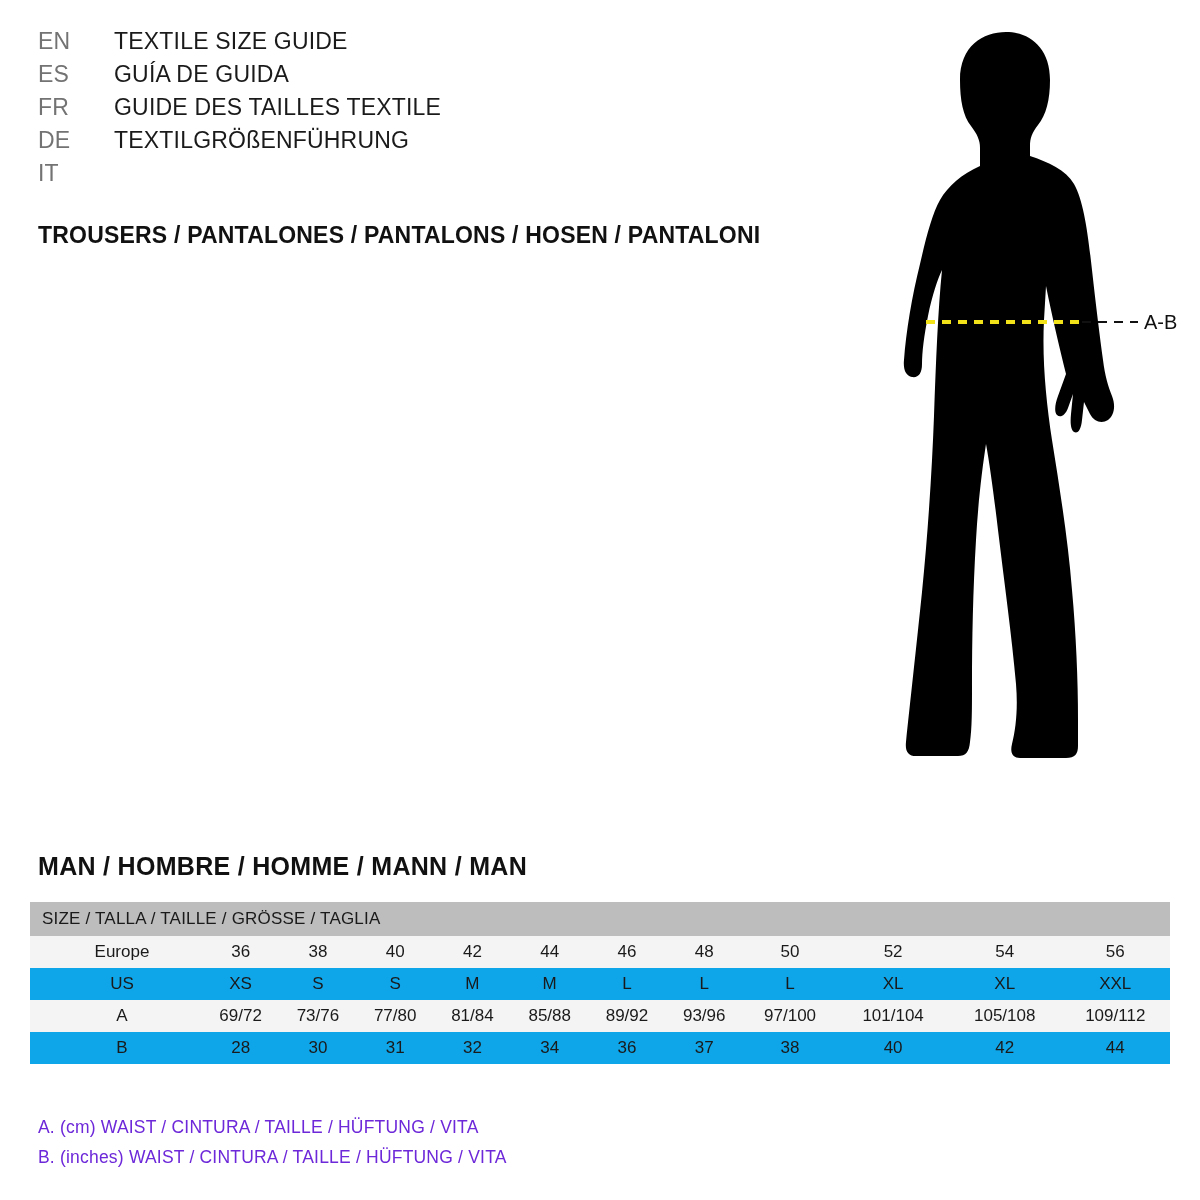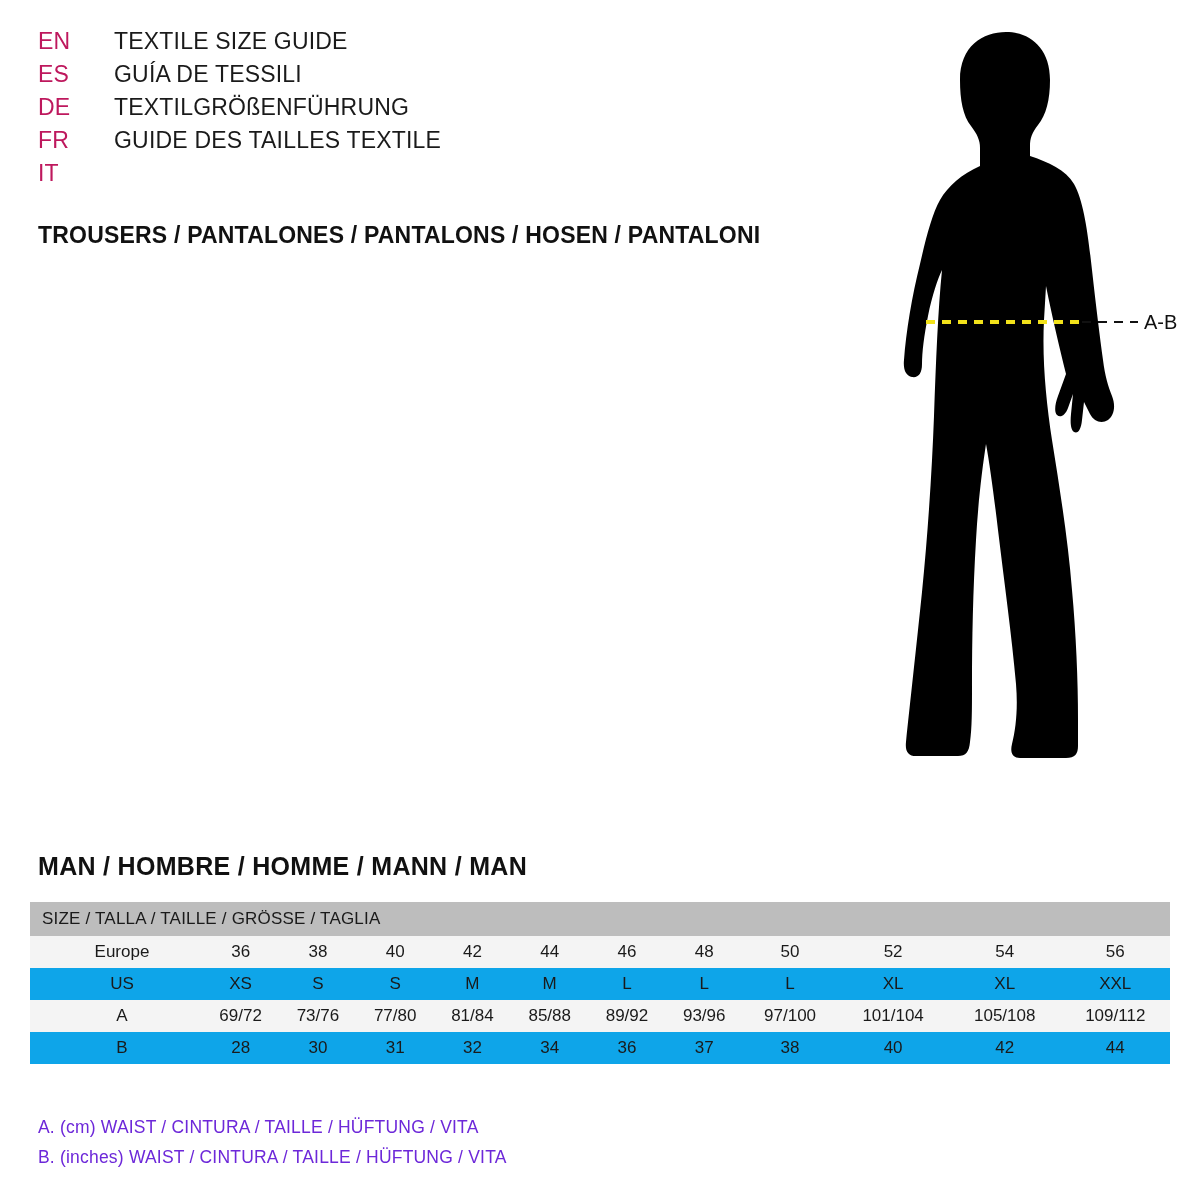--- a/index.html
+++ b/index.html
@@ -25,21 +25,21 @@
   }
   .lang-row {
     display: flex;
     align-items: baseline;
     height: 33px;
   }
   .lang-code {
     width: 76px;
     font-size: 23px;
     letter-spacing: 0.2px;
-    color: #be185d;
+    color: #737373;
   }
   .lang-text {
     font-size: 23px;
     letter-spacing: 0.2px;
     color: #1a1a1a;
     white-space: nowrap;
   }
   .garment-title {
     position: absolute;
     left: 38px;
@@ -132,29 +132,29 @@
 </head>
 <body>
 
 <div class="lang-block">
   <div class="lang-row">
     <span class="lang-code">EN</span>
     <span class="lang-text">TEXTILE SIZE GUIDE</span>
   </div>
   <div class="lang-row">
     <span class="lang-code">ES</span>
-    <span class="lang-text">GUÍA DE TESSILI</span>
+    <span class="lang-text">GUÍA DE GUIDA</span>
+  </div>
+  <div class="lang-row">
+    <span class="lang-code">FR</span>
+    <span class="lang-text">GUIDE DES TAILLES TEXTILE</span>
   </div>
   <div class="lang-row">
     <span class="lang-code">DE</span>
     <span class="lang-text">TEXTILGRÖßENFÜHRUNG</span>
-  </div>
-  <div class="lang-row">
-    <span class="lang-code">FR</span>
-    <span class="lang-text">GUIDE DES TAILLES TEXTILE</span>
   </div>
   <div class="lang-row">
     <span class="lang-code">IT</span>
   </div>
 </div>
 
 <div class="garment-title">TROUSERS / PANTALONES / PANTALONS / HOSEN / PANTALONI</div>
 
 <div class="figure-wrap">
   <svg width="360" height="780" viewBox="0 0 360 780" xmlns="http://www.w3.org/2000/svg">

